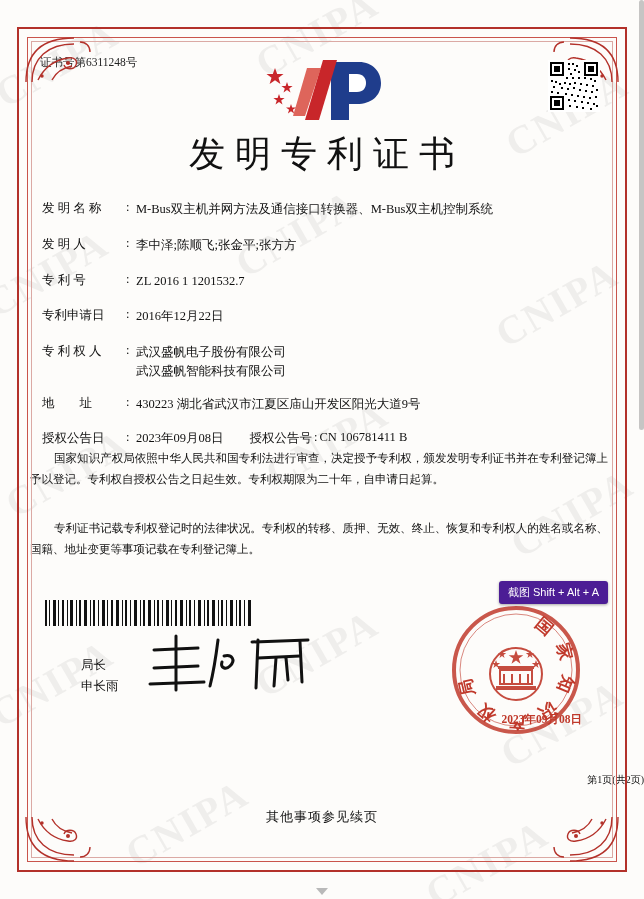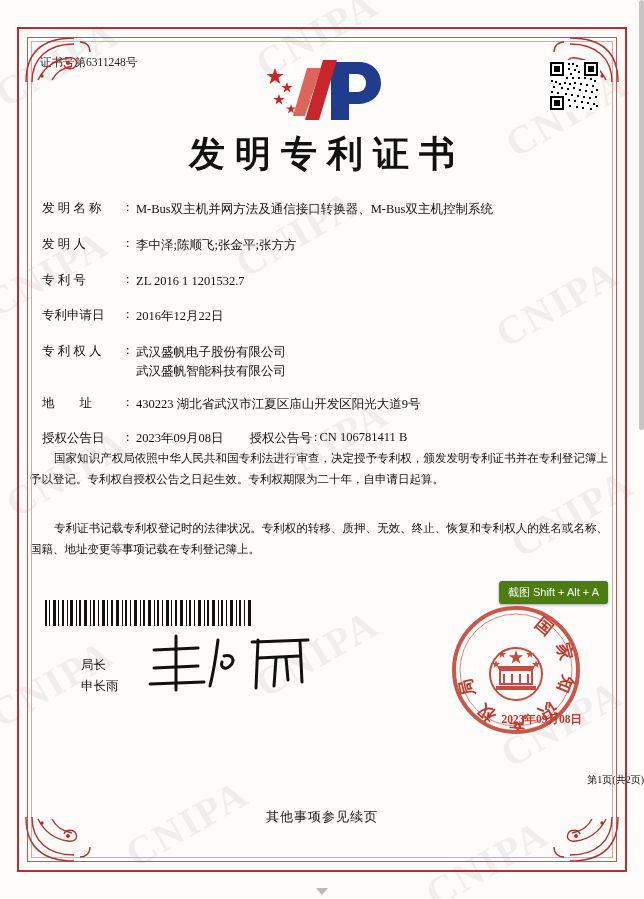--- a/index.html
+++ b/index.html
@@ -94,21 +94,21 @@
     width: 130px; height: 66px;
     z-index: 5;
   }
   .title {
     position: absolute;
     top: 130px;
     left: 0; right: 0;
     text-align: center;
     font-family: "Liberation Serif", serif;
     font-size: 36px;
-    font-weight: bold;
+    font-weight: normal;
     letter-spacing: 10px;
     color: #111;
     text-indent: 10px;
   }
   .fields {
     position: absolute;
     top: 200px;
     left: 42px;
     right: 30px;
     font-family: "Liberation Serif", serif;
@@ -208,21 +208,21 @@
     font-family: "Liberation Serif", serif;
     font-size: 13px;
     color: #111;
     letter-spacing: 1px;
     z-index: 6;
   }
   .tooltip {
     position: absolute;
     right: 36px;
     top: 581px;
-    background: #4d7c0f;
+    background: #4c1d95;
     color: #fff;
     font-size: 11px;
     padding: 4px 9px;
     border-radius: 3px;
     white-space: nowrap;
     z-index: 20;
     font-family: "Liberation Sans", sans-serif;
     box-shadow: 0 1px 3px rgba(0,0,0,0.35);
   }
   .scroll-arrow {

